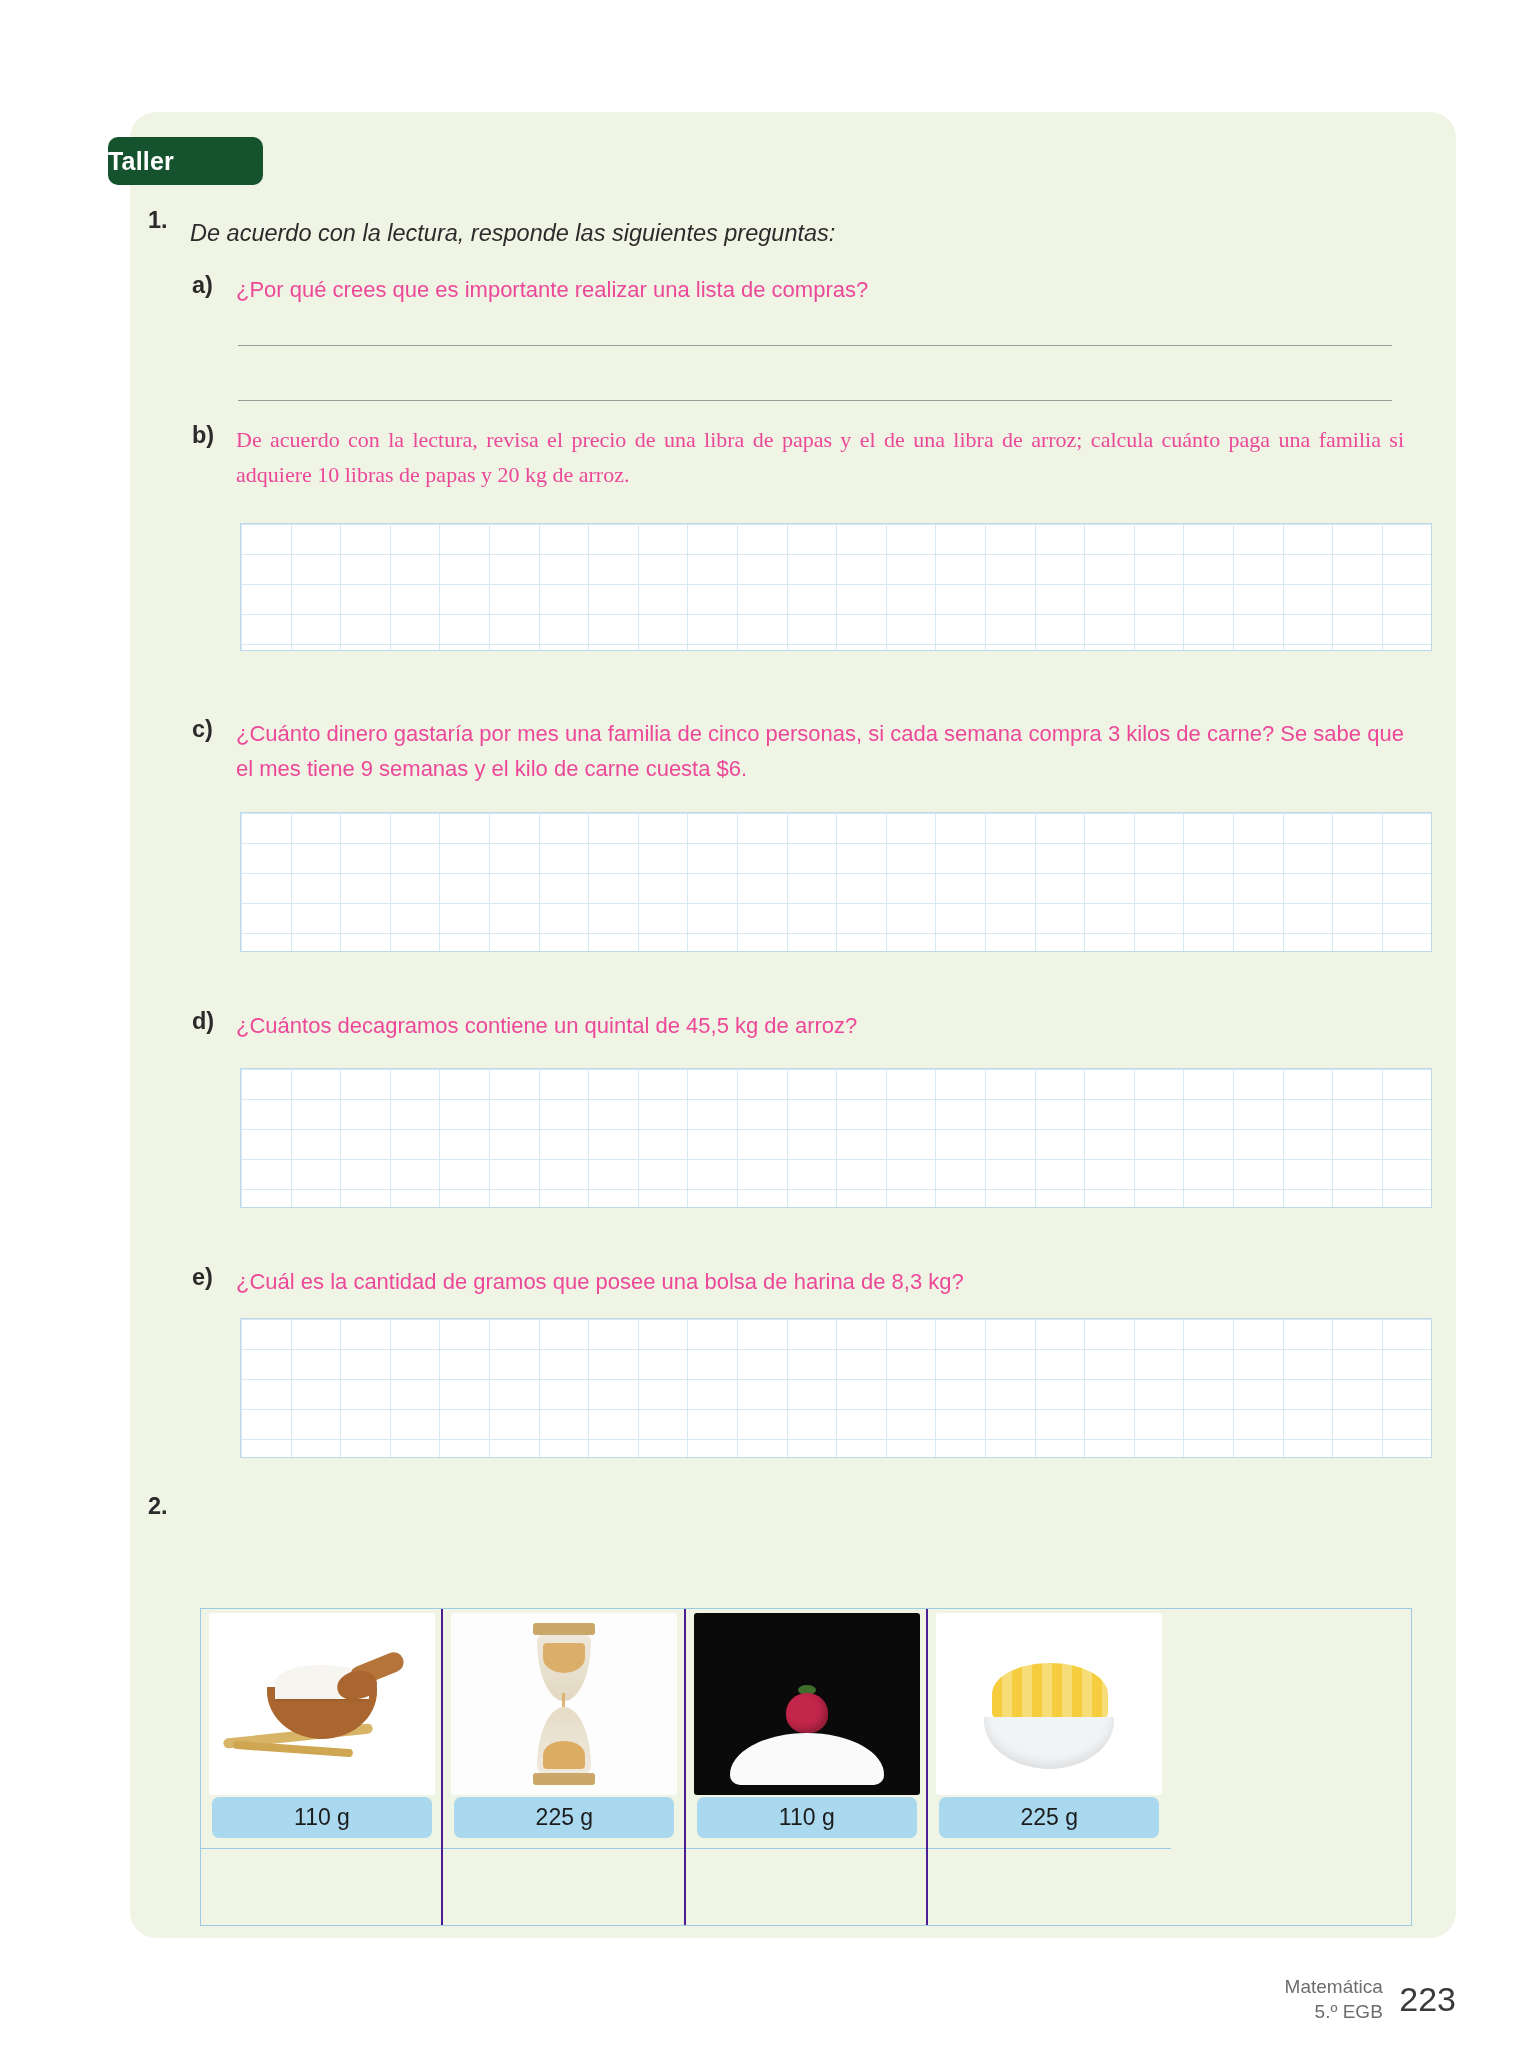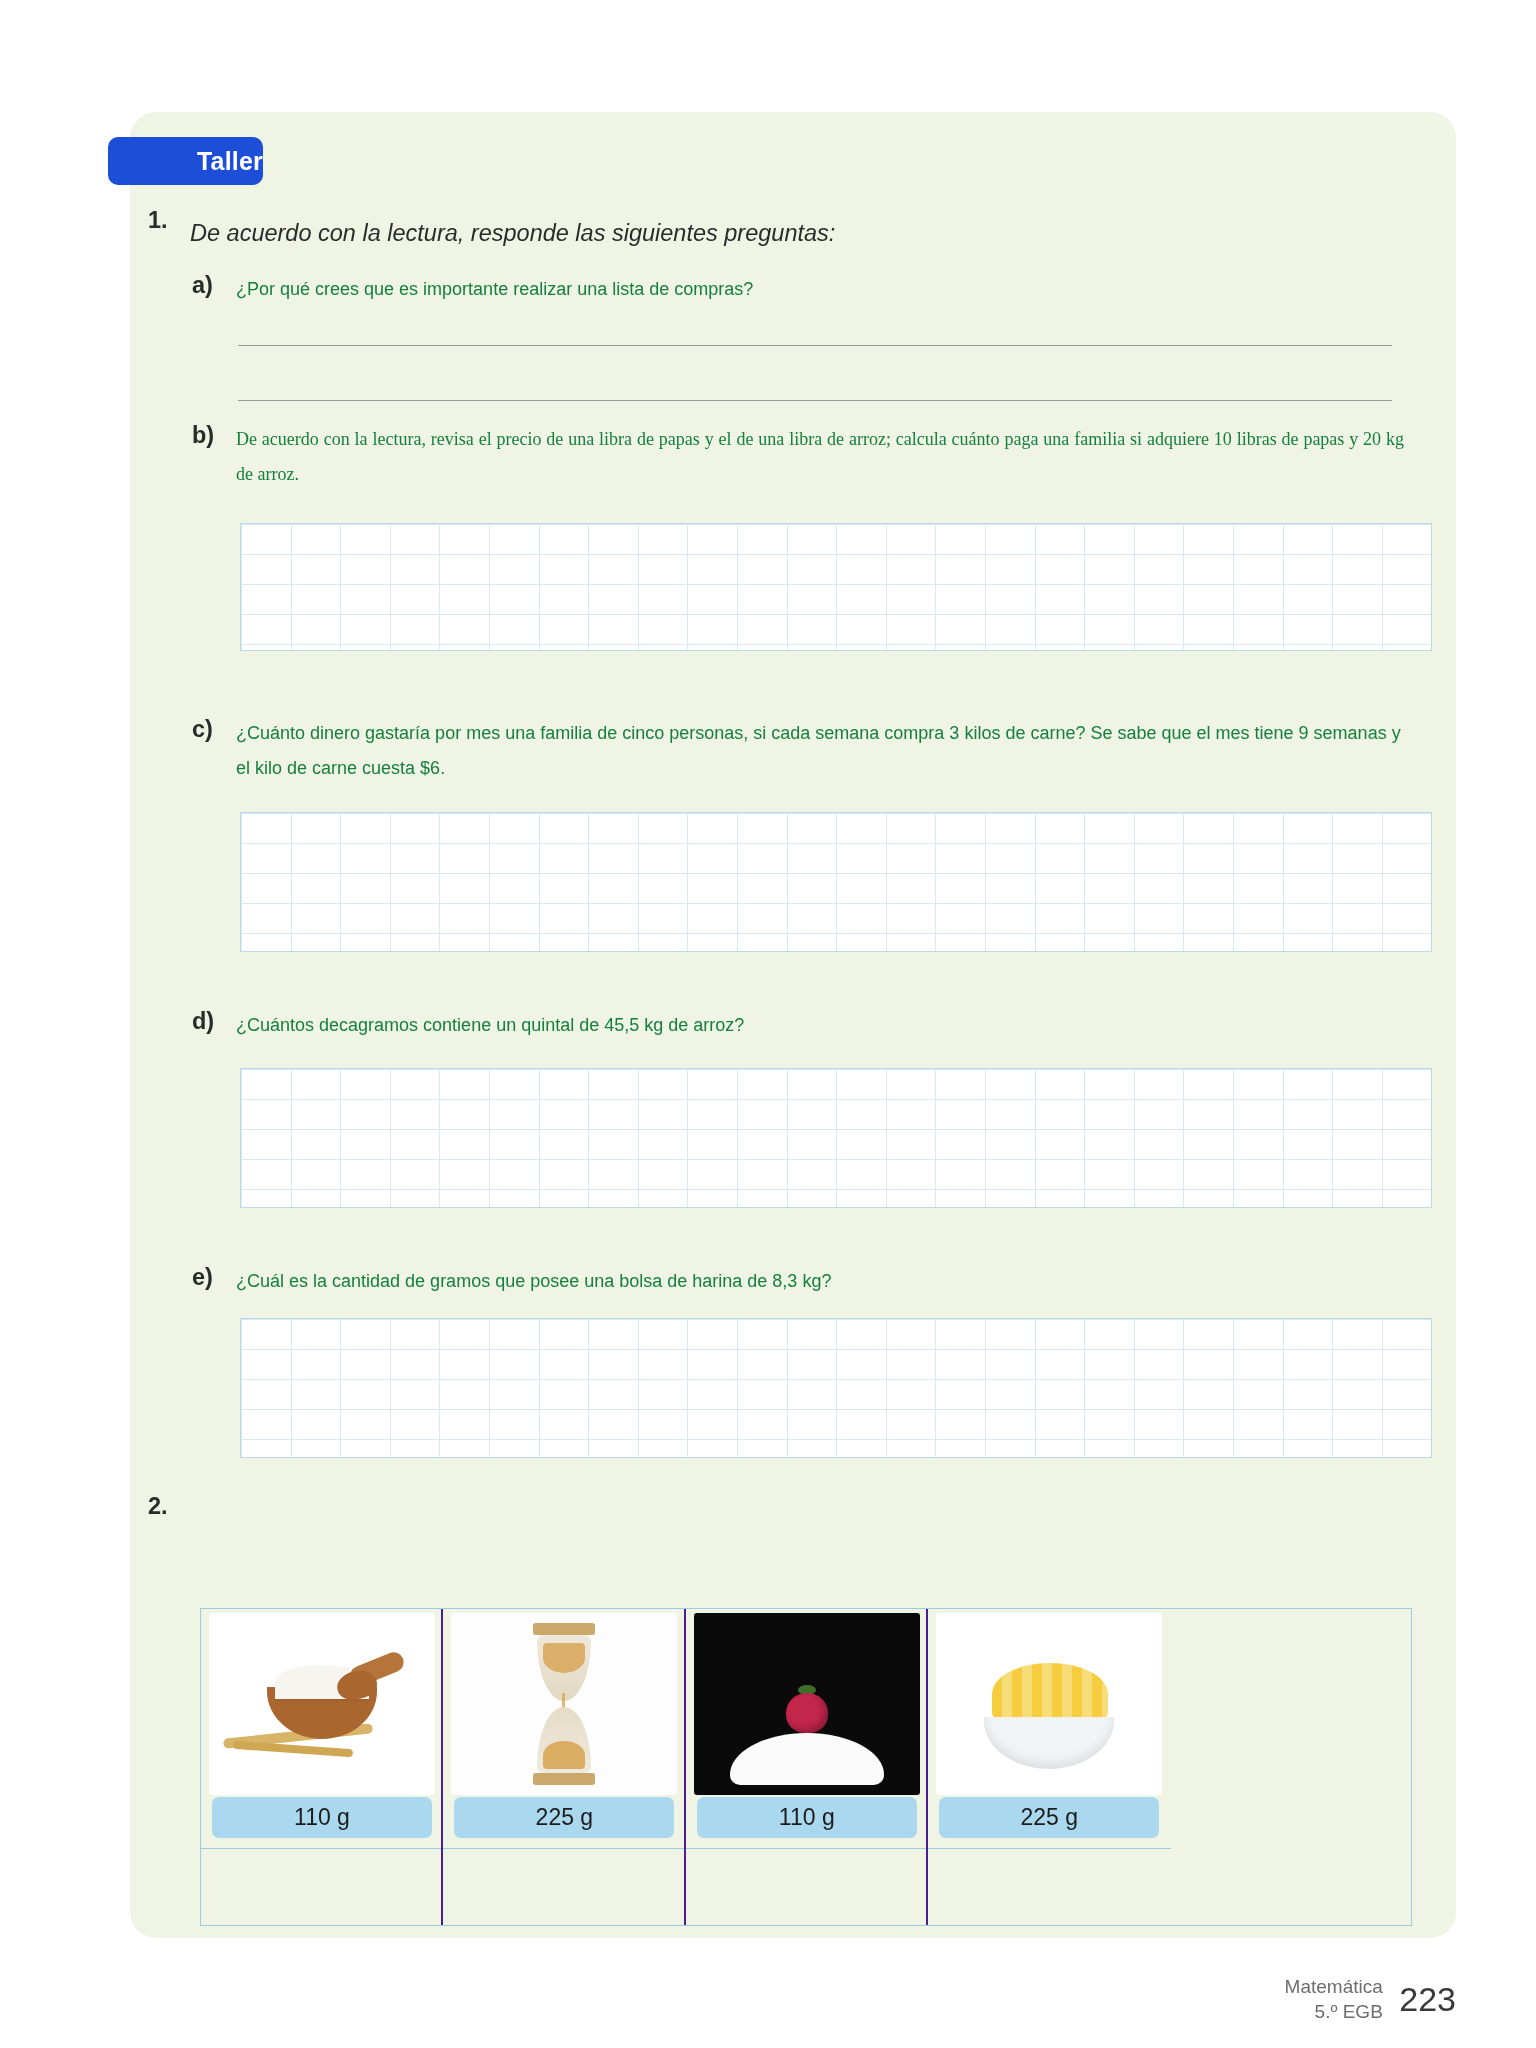--- a/index.html
+++ b/index.html
@@ -34,25 +34,25 @@
     border-radius: 26px 26px 26px 26px;
   }
 
   
   .taller-tab {
     position: absolute;
     left: 108px;
     top: 137px;
     width: 155px;
     height: 48px;
-    background: #1d4ed8;
+    background: #14532d;
     border-radius: 10px 10px 10px 10px;
     display: flex;
     align-items: center;
-    justify-content: flex-end;
+    justify-content: flex-start;
   }
   .taller-tab span {
     color: #ffffff;
     font-size: 25px;
     font-weight: bold;
     letter-spacing: 0.2px;
   }
 
   .q-num {
     position: absolute;
@@ -67,23 +67,23 @@
     color: #2b2b2b;
   }
   .sub-label {
     position: absolute;
     font-size: 23.5px;
     font-weight: bold;
     color: #2b2b2b;
   }
   .sub-text {
     position: absolute;
-    font-size: 18px;
+    font-size: 22px;
     line-height: 35px;
-    color: #15803d;
+    color: #ec4899;
   }
 
   .ans-line {
     position: absolute;
     height: 1px;
     background: #9a9a9a;
   }
 
   
   .grid-box {

